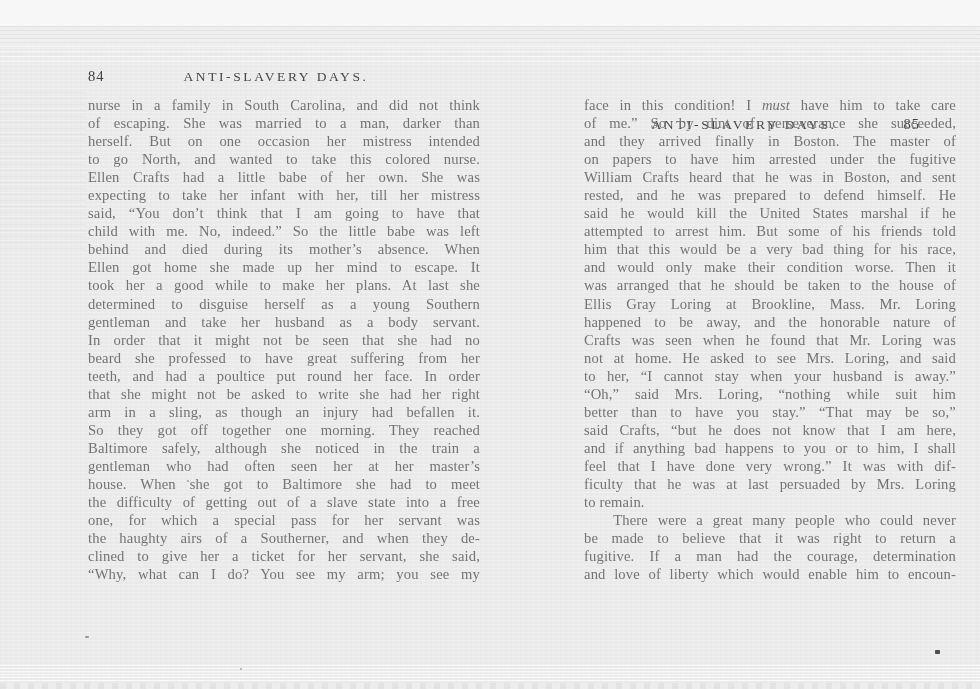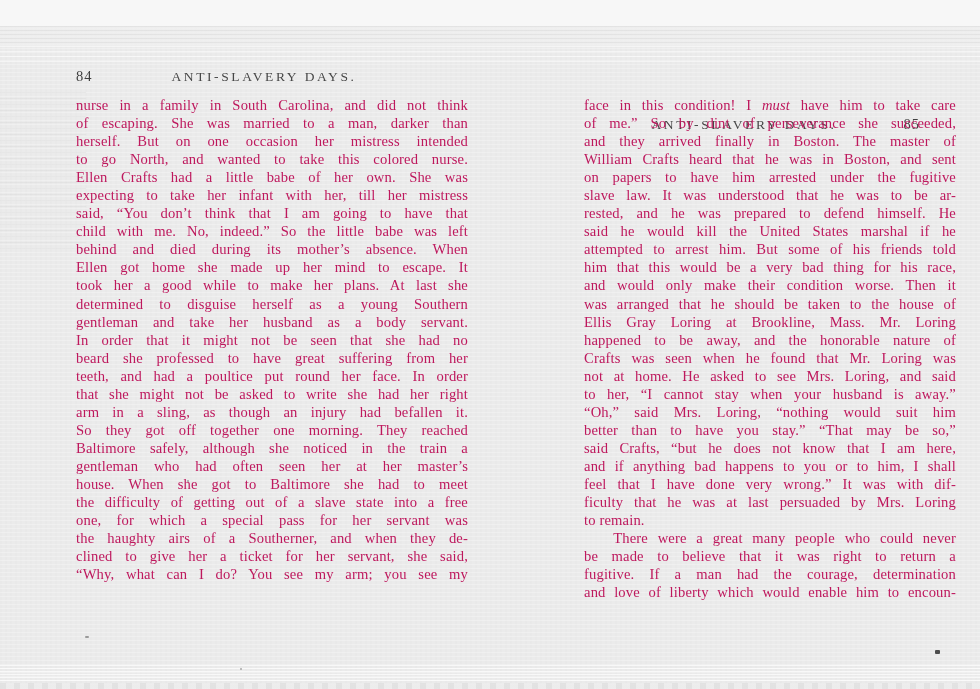--- a/index.html
+++ b/index.html
@@ -50,41 +50,41 @@
   }
   .speck { position: absolute; border-radius: 1px; }
   .speck-1 { left: 935px; top: 650px; width: 5px; height: 4px; background: #4d4d4d; }
   .speck-2 { left: 85px;  top: 636px; width: 4px; height: 2px; background: #9a9a9a; }
   .speck-3 { left: 240px; top: 668px; width: 2px; height: 2px; background: #a8a8a8; }
   .speck-4 { left: 187px; top: 480px; width: 2px; height: 2px; background: #9f9f9f; }
 
   .page {
     position: absolute; top: 68px;
   }
-  .page-left  { left: 76px;  width: 392px; }
+  .page-left  { left: 88px;  width: 392px; }
   .page-right { left: 584px; width: 372px; }
 
   .page-header {
     display: flex; align-items: baseline;
     height: 18px; margin-bottom: 10px;
     color: #474747;
   }
   .ph-slot { width: 48px; flex: none; font-size: 14.5px; letter-spacing: 1px; color: #3f3f3f; }
   .ph-slot.right { text-align: right; padding-right: 0; width: 64px; }
   .page-right .ph-slot.right { padding-right: 36px; margin-top: 48px; }
   .ph-title {
     flex: 1; text-align: center;
     font-size: 13.5px; letter-spacing: 2.6px;
     white-space: nowrap;
   }
 
   .text-column {
     font-size: 14.6px;
     line-height: 18.05px;
-    color: #be185d;
+    color: #737373;
     letter-spacing: 0.15px;
   }
   .tline {
     height: 18.05px;
     overflow: hidden;
     text-align: justify;
     text-align-last: justify;
   }
   .tline.short { text-align-last: left; }
   .tline i { font-style: italic; }
@@ -144,35 +144,34 @@
 <div class="page page-right">
   <div class="page-header">
     <span class="ph-slot"></span>
     <span class="ph-title">ANTI-SLAVERY DAYS.</span>
     <span class="ph-slot right">85</span>
   </div>
   <div class="text-column">
       <div class="tline">face in this condition! I <i>must</i> have him to take care</div>
       <div class="tline">of me.” So by dint of perseverance she succeeded,</div>
       <div class="tline">and they arrived finally in Boston. The master of</div>
+      <div class="tline">on papers to have him arrested under the fugitive</div>
       <div class="tline">William Crafts heard that he was in Boston, and sent</div>
-      <div class="tline">on papers to have him arrested under the fugitive</div>
-      <div class="tline">slave law. It was understood that he was to be ar-</div>
       <div class="tline">rested, and he was prepared to defend himself. He</div>
       <div class="tline">said he would kill the United States marshal if he</div>
       <div class="tline">attempted to arrest him. But some of his friends told</div>
       <div class="tline">him that this would be a very bad thing for his race,</div>
       <div class="tline">and would only make their condition worse. Then it</div>
       <div class="tline">was arranged that he should be taken to the house of</div>
       <div class="tline">Ellis Gray Loring at Brookline, Mass. Mr. Loring</div>
       <div class="tline">happened to be away, and the honorable nature of</div>
       <div class="tline">Crafts was seen when he found that Mr. Loring was</div>
       <div class="tline">not at home. He asked to see Mrs. Loring, and said</div>
       <div class="tline">to her, “I cannot stay when your husband is away.”</div>
-      <div class="tline">“Oh,” said Mrs. Loring, “nothing would suit him</div>
+      <div class="tline">“Oh,” said Mrs. Loring, “nothing while suit him</div>
       <div class="tline">better than to have you stay.” “That may be so,”</div>
       <div class="tline">said Crafts, “but he does not know that I am here,</div>
       <div class="tline">and if anything bad happens to you or to him, I shall</div>
       <div class="tline">feel that I have done very wrong.” It was with dif-</div>
       <div class="tline">ficulty that he was at last persuaded by Mrs. Loring</div>
       <div class="tline short">to remain.</div>
       <div class="tline">&nbsp;&nbsp;&nbsp;There were a great many people who could never</div>
       <div class="tline">be made to believe that it was right to return a</div>
       <div class="tline">fugitive. If a man had the courage, determination</div>
       <div class="tline">and love of liberty which would enable him to encoun-</div>

